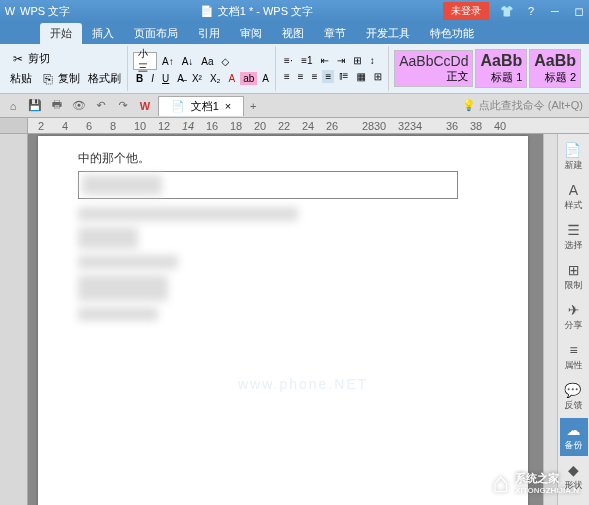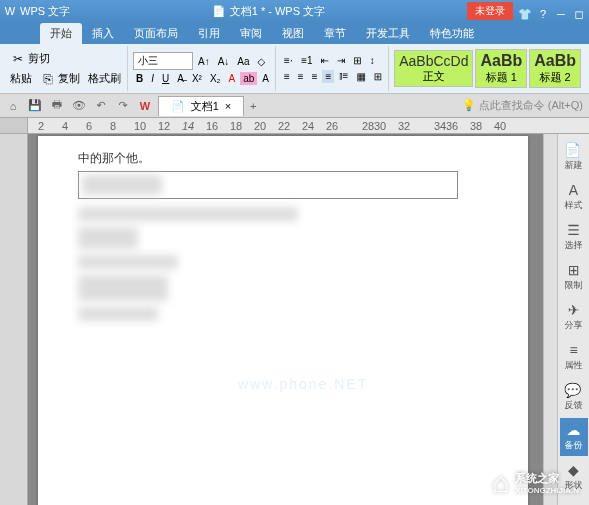--- a/index.html
+++ b/index.html
@@ -1,32 +1,32 @@
 <!DOCTYPE html>
 <html><head>
 <meta charset="utf-8">
 <style>
 *{margin:0;padding:0;box-sizing:border-box;font-family:"Microsoft YaHei",sans-serif;font-size:11px}
 body{width:589px;height:505px;background:#f0f0f0;overflow:hidden;position:relative}
 .titlebar{height:22px;background:linear-gradient(#5a9bd5,#4a8bc5);display:flex;align-items:center;color:#fff;padding:0 4px}
 .titlebar .app{display:flex;align-items:center;gap:4px}
 .titlebar .center{flex:1;text-align:center;display:flex;justify-content:center;align-items:center;gap:4px}
-.titlebar .right{display:flex;align-items:flex-end;gap:6px}
+.titlebar .right{display:flex;align-items:center;gap:12px}
 .login-btn{background:#e74c3c;color:#fff;padding:2px 8px;font-size:10px}
 .win-icon{width:12px;height:12px;display:inline-flex;align-items:center;justify-content:center}
 .menubar{height:22px;background:#4a8bc5;display:flex;align-items:flex-end;padding-left:4px}
 .tab{padding:3px 10px;color:#fff;font-size:11px;cursor:pointer}
 .tab.active{background:#e8f0f8;color:#333;border-radius:3px 3px 0 0}
 .ribbon{height:50px;background:#e8f0f8;border-bottom:1px solid #c0c0c0;display:flex;align-items:center;padding:2px 4px;gap:2px}
 .rgroup{display:flex;flex-direction:column;gap:2px;padding:0 3px;border-right:1px solid #d0d0d0;height:100%;justify-content:center}
 .rrow{display:flex;align-items:center;gap:2px}
 .rbtn{padding:1px 3px;display:flex;align-items:center;gap:2px;font-size:10px;cursor:pointer}
 .ricon{width:16px;height:16px;display:inline-flex;align-items:center;justify-content:center;font-size:12px}
 .font-sel{border:1px solid #aaa;background:#fff;padding:1px 4px;font-size:10px;height:18px;display:flex;align-items:center}
-.style-box{border:1px solid #c0c0c0;background:#bef264;padding:2px 4px;text-align:center;min-width:44px;font-size:10px}
+.style-box{border:1px solid #c0c0c0;background:#f0abfc;padding:2px 4px;text-align:right;min-width:44px;font-size:10px}
 .style-box .preview{font-size:14px;color:#333}
 .style-box.h1 .preview{font-size:16px;font-weight:bold}
 .doc-tabs{height:24px;background:#ddd;display:flex;align-items:center;border-bottom:1px solid #aaa}
 .dt-icons{display:flex;gap:4px;padding:0 4px}
 .dt-icon{width:18px;height:18px;display:flex;align-items:center;justify-content:center;color:#666}
 .doc-tab{background:#fff;border:1px solid #aaa;border-bottom:none;padding:2px 12px;display:flex;align-items:center;gap:6px;font-size:10px}
 .cmd-hint{margin-left:auto;padding:0 6px;color:#888;font-size:10px;display:flex;align-items:center;gap:3px}
 .ruler{height:16px;background:#d8d8d8;display:flex;position:relative;font-size:8px;color:#666;border-bottom:1px solid #aaa}
 .ruler-corner{width:28px;background:#ccc;border-right:1px solid #aaa}
 .ruler-ticks{flex:1;position:relative;background:#e8e8e8}
@@ -104,21 +104,21 @@
           <span class="ricon">⎘</span>
           <span>复制</span>
         </span>
       <span class="rbtn">
           <span>格式刷</span>
         </span>
     </div>
   </div>
   <div class="rgroup">
     <div class="rrow">
-      <span class="font-sel" style="width:60px">小三</span>
+      <span class="font-sel" style="width:24px">小三</span>
       <span class="rbtn">A↑</span>
       <span class="rbtn">A↓</span>
       <span class="rbtn">Aa</span>
       <span class="rbtn">◇</span>
     </div>
     <div class="rrow">
       <span class="rbtn" style="font-weight:bold">B</span>
       <span class="rbtn" style="font-style:italic">I</span>
       <span class="rbtn" style="text-decoration:underline">U</span>
       <span class="rbtn">A̶</span>
@@ -200,21 +200,21 @@
       <span style="left: 154px; font-style: italic;">14</span>
       <span style="left: 178px;">16</span>
       <span style="left: 202px;">18</span>
       <span style="left: 226px;">20</span>
       <span style="left: 250px;">22</span>
       <span style="left: 274px;">24</span>
       <span style="left: 298px;">26</span>
       <span style="left: 334px;">28</span>
       <span style="left: 346px;">30</span>
       <span style="left: 370px;">32</span>
-      <span style="left: 406px;">34</span>
+      <span style="left: 382px;">34</span>
       <span style="left: 418px;">36</span>
       <span style="left: 442px;">38</span>
       <span style="left: 466px;">40</span>
     </div>
 </div>
 
 <div class="editor-area">
   <div class="vruler"></div>
   <div class="page-wrap">
     <div class="page">

